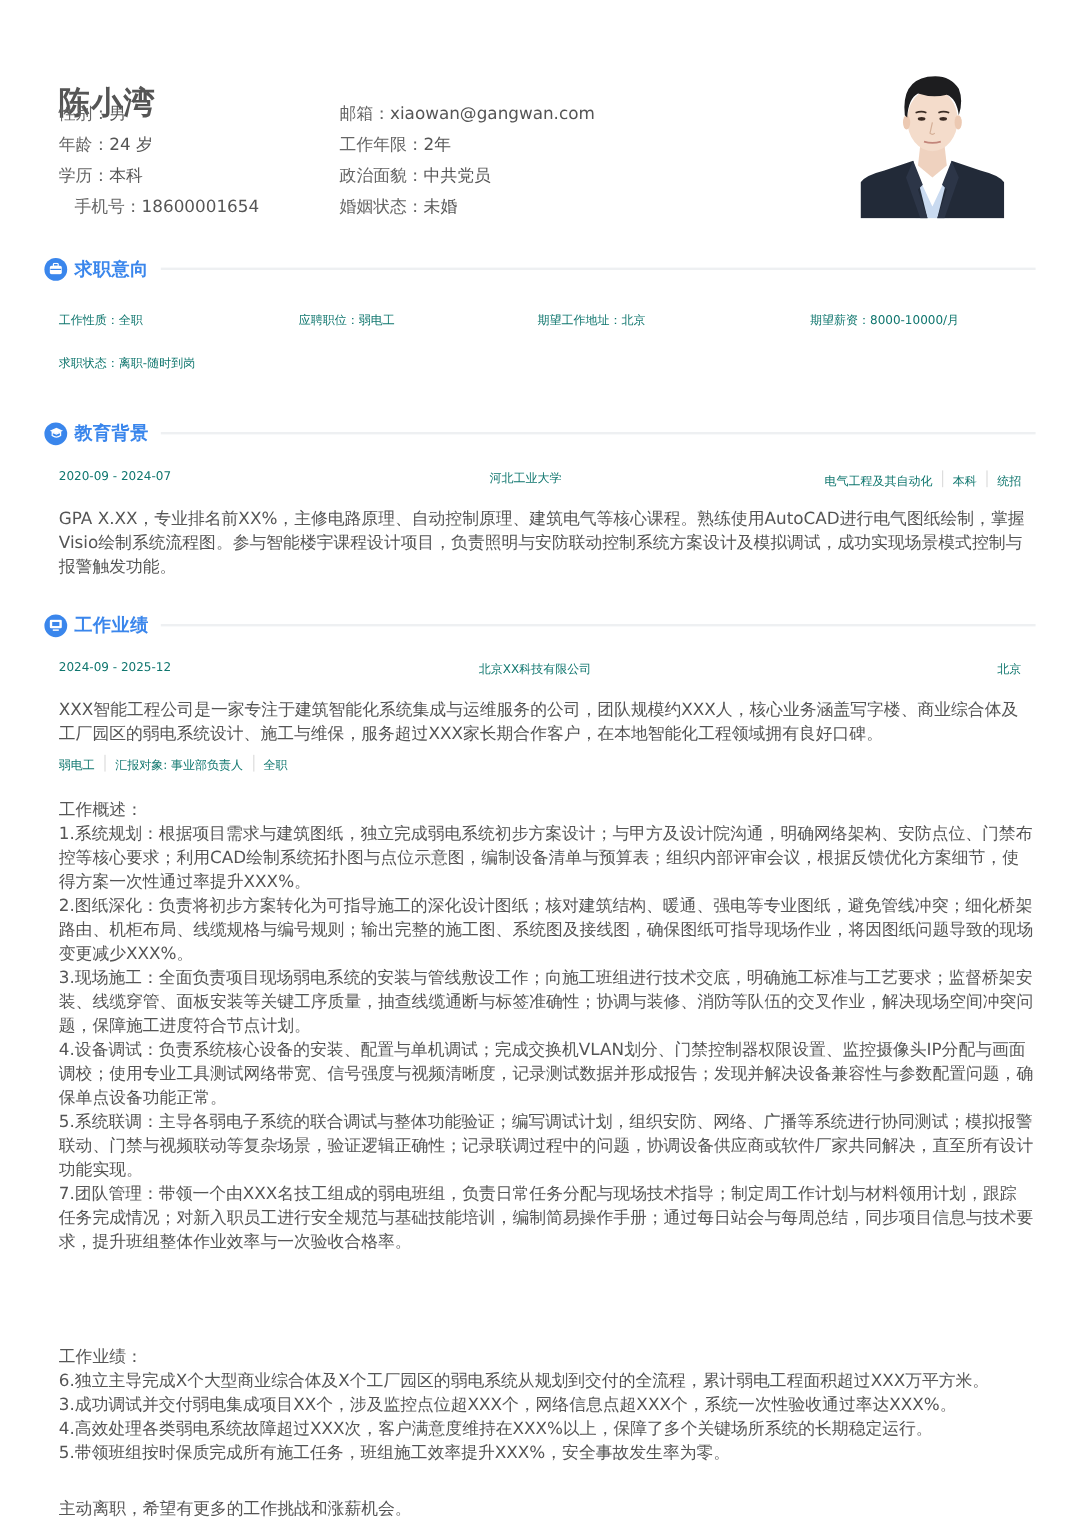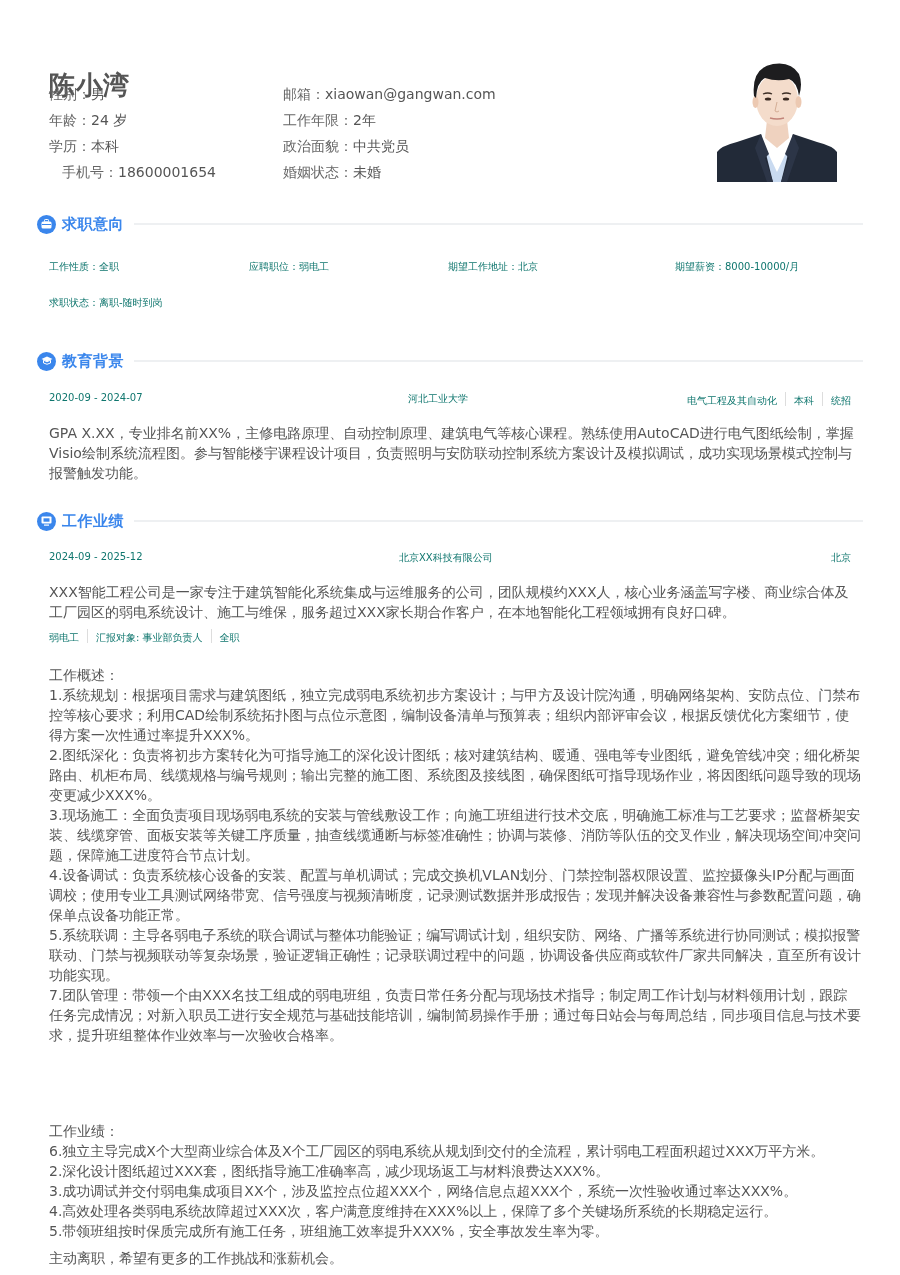--- a/index.html
+++ b/index.html
@@ -155,19 +155,18 @@
   <span class="line">2.图纸深化：负责将初步方案转化为可指导施工的深化设计图纸；核对建筑结构、暖通、强电等专业图纸，避免管线冲突；细化桥架路由、机柜布局、线缆规格与编号规则；输出完整的施工图、系统图及接线图，确保图纸可指导现场作业，将因图纸问题导致的现场变更减少XXX%。</span>
   <span class="line">3.现场施工：全面负责项目现场弱电系统的安装与管线敷设工作；向施工班组进行技术交底，明确施工标准与工艺要求；监督桥架安装、线缆穿管、面板安装等关键工序质量，抽查线缆通断与标签准确性；协调与装修、消防等队伍的交叉作业，解决现场空间冲突问题，保障施工进度符合节点计划。</span>
   <span class="line">4.设备调试：负责系统核心设备的安装、配置与单机调试；完成交换机VLAN划分、门禁控制器权限设置、监控摄像头IP分配与画面调校；使用专业工具测试网络带宽、信号强度与视频清晰度，记录测试数据并形成报告；发现并解决设备兼容性与参数配置问题，确保单点设备功能正常。</span>
   <span class="line">5.系统联调：主导各弱电子系统的联合调试与整体功能验证；编写调试计划，组织安防、网络、广播等系统进行协同测试；模拟报警联动、门禁与视频联动等复杂场景，验证逻辑正确性；记录联调过程中的问题，协调设备供应商或软件厂家共同解决，直至所有设计功能实现。</span>
   <span class="line">7.团队管理：带领一个由XXX名技工组成的弱电班组，负责日常任务分配与现场技术指导；制定周工作计划与材料领用计划，跟踪任务完成情况；对新入职员工进行安全规范与基础技能培训，编制简易操作手册；通过每日站会与每周总结，同步项目信息与技术要求，提升班组整体作业效率与一次验收合格率。</span>
 </div>
 
 <div class="para" style="top:1121px;">
   <span class="line">工作业绩：</span>
   <span class="line">6.独立主导完成X个大型商业综合体及X个工厂园区的弱电系统从规划到交付的全流程，累计弱电工程面积超过XXX万平方米。</span>
-  <span class="line">2.深化设计图纸超过XXX套，图纸指导施工准确率高，减少现场返工与材料浪费达XXX%。</span>
   <span class="line">3.成功调试并交付弱电集成项目XX个，涉及监控点位超XXX个，网络信息点超XXX个，系统一次性验收通过率达XXX%。</span>
   <span class="line">4.高效处理各类弱电系统故障超过XXX次，客户满意度维持在XXX%以上，保障了多个关键场所系统的长期稳定运行。</span>
   <span class="line">5.带领班组按时保质完成所有施工任务，班组施工效率提升XXX%，安全事故发生率为零。</span>
 </div>
 
 <div class="para" style="top:1248px;">主动离职，希望有更多的工作挑战和涨薪机会。</div>
 
 </body></html>

